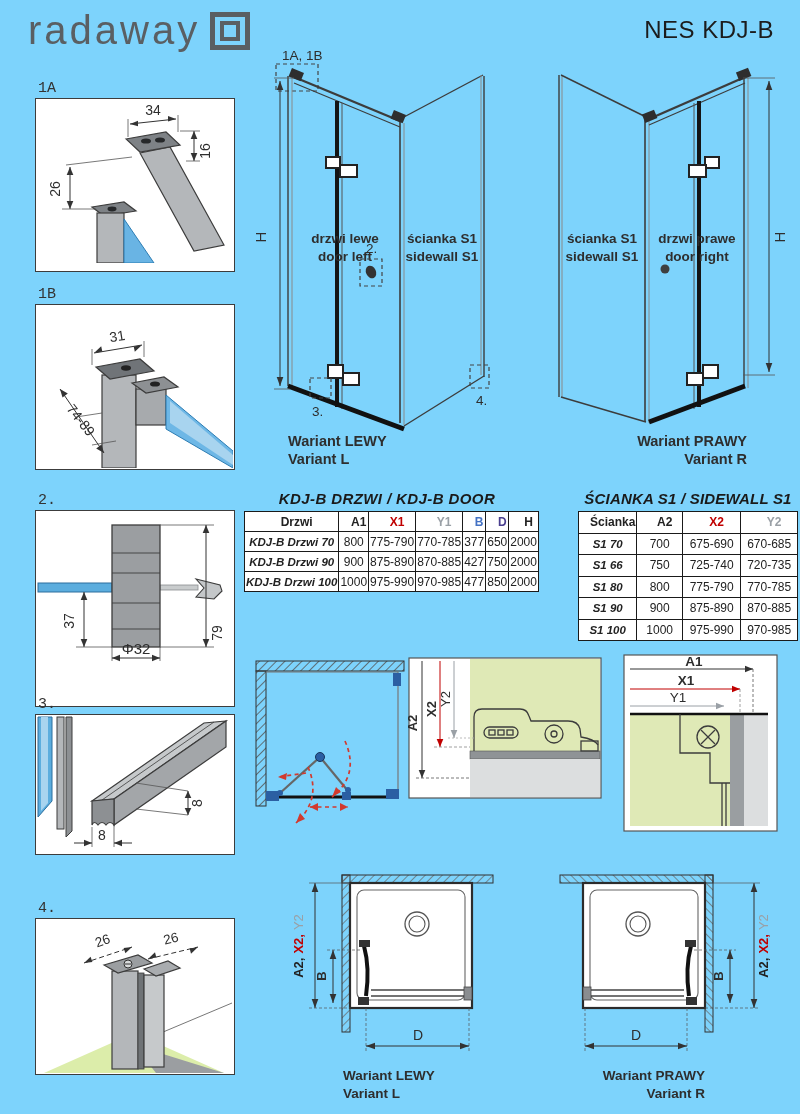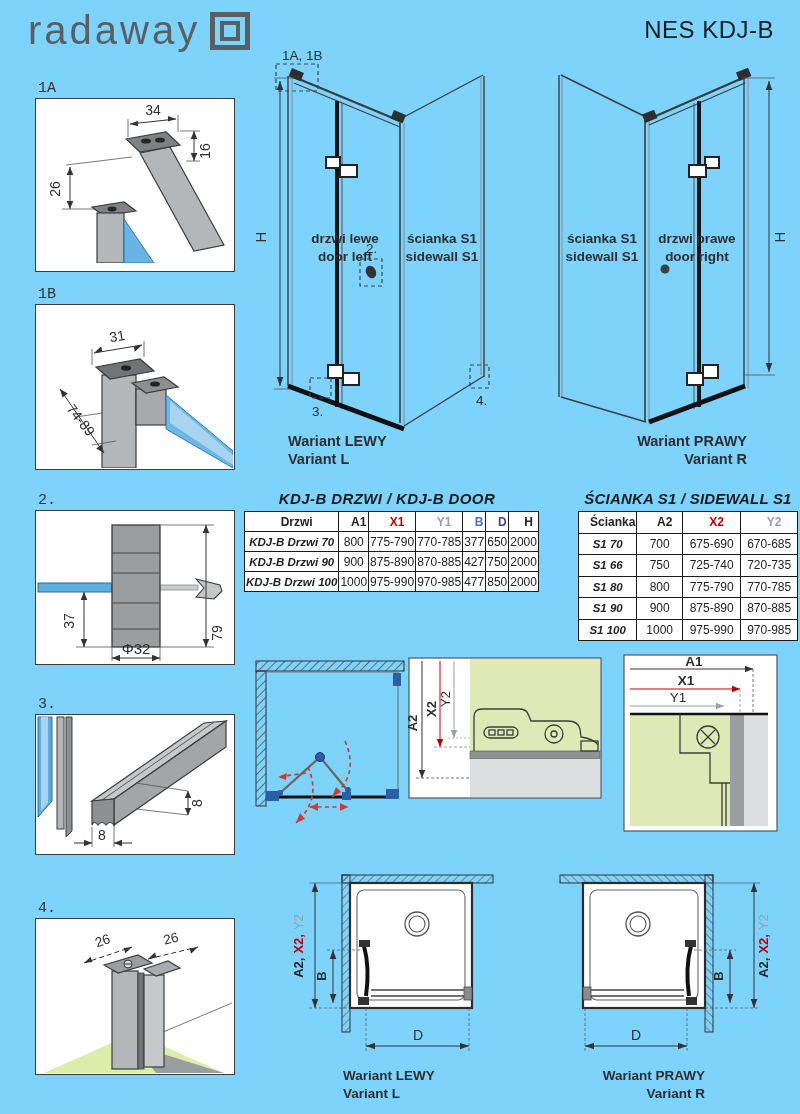--- a/index.html
+++ b/index.html
@@ -100,21 +100,21 @@
         <polygon points="24,84 26.5,92.4 31.8,88.6" fill="#333"></polygon>
           <polygon points="68,148 65.5,139.6 60.2,143.4" fill="#333"></polygon>
         <line x1="40" y1="112" x2="66" y2="108" stroke="#555" stroke-width=".8"></line>
           <line x1="56" y1="140" x2="80" y2="136" stroke="#555" stroke-width=".8"></line>
         <text x="30" y="104" font-size="14" transform="rotate(52 30 104)" text-anchor="start">74-89</text>
       </g>
     </svg>
   </div>
 
   <div class="abs detail-label" style="left:38px;top:492px;">2.</div>
-  <div class="abs box" style="left:35px;top:510px;width:200px;height:155px;">
+  <div class="abs box" style="left:35px;top:510px;width:200px;height:197px;">
     <svg width="197" height="152" viewBox="0 0 197 152">
       <rect x="2" y="72" width="74" height="9" fill="#5badde" stroke="#2d6f9e" stroke-width="1"></rect>
       <rect x="124" y="74" width="38" height="5" fill="#c9cccd" stroke="#8a8d8f" stroke-width=".8"></rect>
       <polygon points="160,68 184,74 186,80 178,88 160,86 168,77" fill="#c4c7c9" stroke="#3c3c3c" stroke-width="1.1"></polygon>
       <rect x="76" y="14" width="48" height="122" fill="#9b9ea1" stroke="#3c3c3c" stroke-width="1.3"></rect>
       <line x1="76" y1="42" x2="124" y2="42" stroke="#3c3c3c" stroke-width=".9"></line>
       <line x1="76" y1="62" x2="124" y2="62" stroke="#3c3c3c" stroke-width=".9"></line>
       <line x1="76" y1="92" x2="124" y2="92" stroke="#3c3c3c" stroke-width=".9"></line>
       <line x1="76" y1="118" x2="124" y2="118" stroke="#3c3c3c" stroke-width=".9"></line>
       <g>

